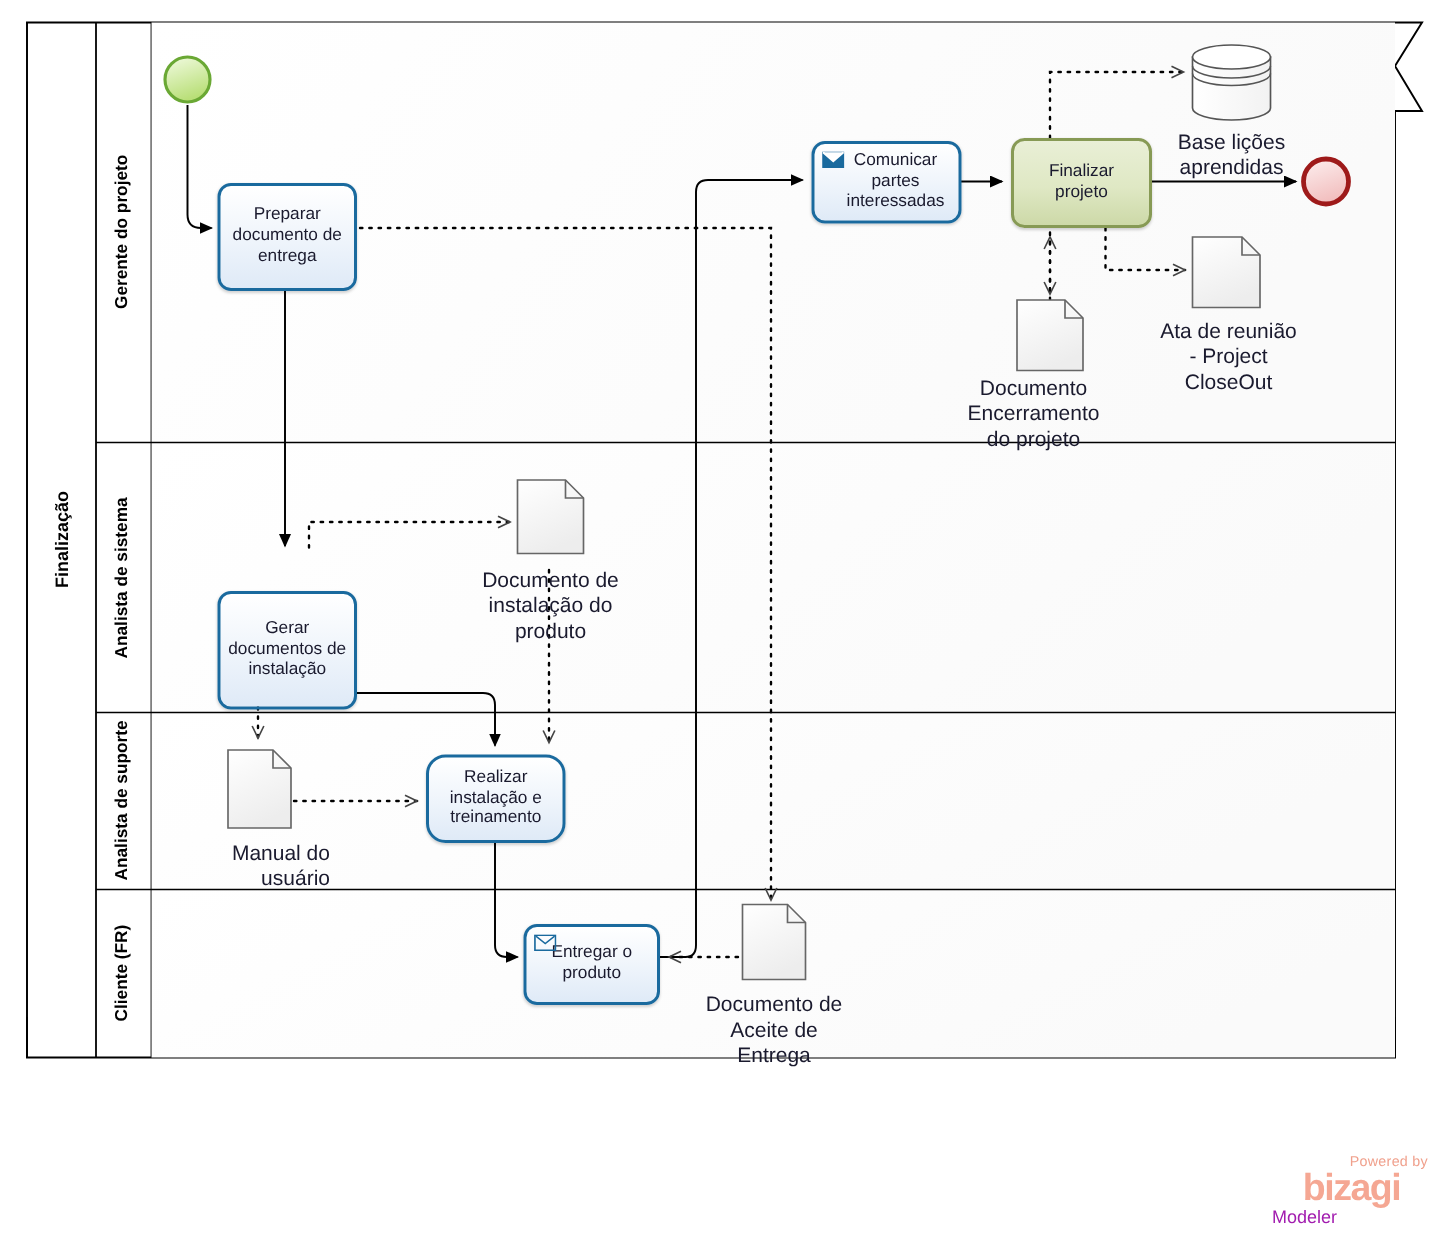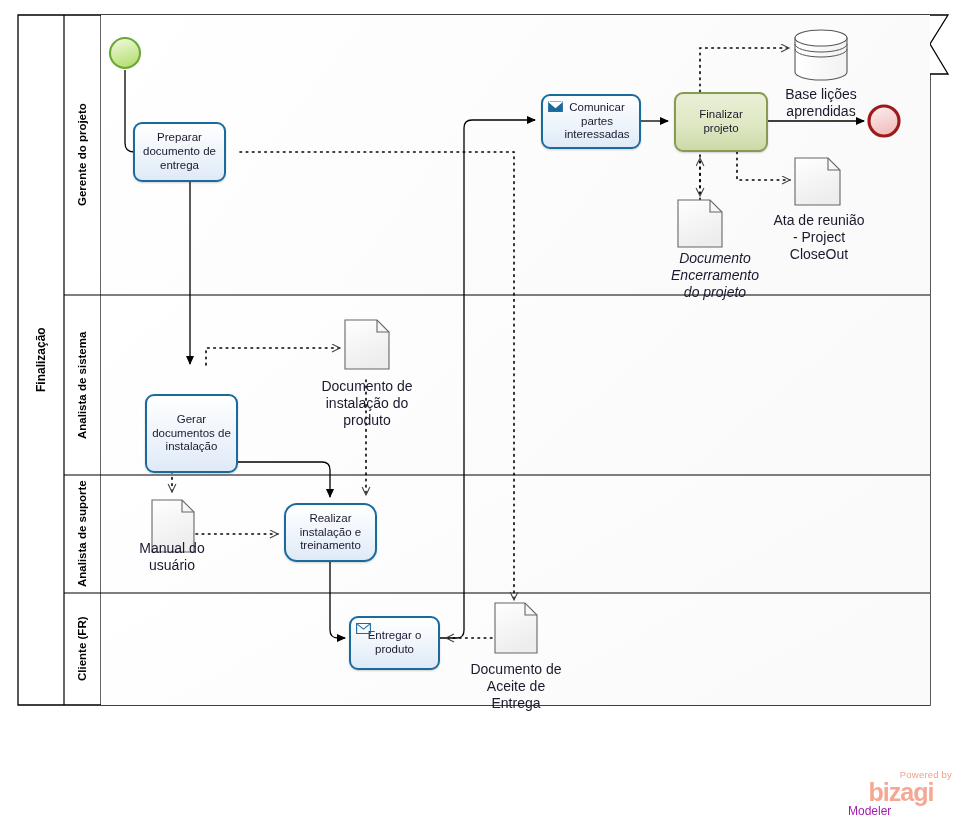--- a/index.html
+++ b/index.html
@@ -252,21 +252,21 @@
   </svg>
 
   <div class="pool-title" style="left:18px; top:15px; width:46px; height:690px;">Finalização</div>
 
   <div class="lane-title" style="left:64px; top:15px; width:37px; height:280px;">Gerente do projeto</div>
   <div class="lane-title" style="left:64px; top:295px; width:37px; height:180px;">Analista de sistema</div>
   <div class="lane-title" style="left:64px; top:475px; width:37px; height:118px;">Analista de
 suporte</div>
   <div class="lane-title" style="left:64px; top:593px; width:37px; height:112px;">Cliente (FR)</div>
 
-  <div class="task" style="left:133px; top:122px; width:93px; height:60px;">Preparar
+  <div class="task" style="left:145px; top:122px; width:93px; height:72px;">Preparar
 documento de
 entrega</div>
 
   <div class="task green" style="left:674px; top:92px; width:94px; height:60px;">Finalizar
 projeto</div>
 
   <div class="task" style="left:541px; top:94px; width:100px; height:55px; padding-left:14px;">
     <svg class="env" viewBox="0 0 16 12">
       <rect x="0.5" y="0.5" width="15" height="11" fill="#1a6a9e" stroke="#1a6a9e"></rect>
       <path d="M0.5,0.5 L8,7 L15.5,0.5" fill="#ffffff" stroke="#ffffff" stroke-width="1.4"></path>
@@ -293,29 +293,29 @@
 produto</span>
   </div>
 
   <div class="doc-label" style="left:766px; top:86px; width:110px;">Base lições
 aprendidas</div>
 
   <div class="doc-label" style="left:762px; top:212px; width:114px;">Ata de reunião
 - Project
 CloseOut</div>
 
-  <div class="doc-label" style="left:659px; top:250px; width:112px;font-style:italic;">Documento
+  <div class="doc-label" style="left:633px; top:250px; width:112px;">Documento
 Encerramento
 do projeto</div>
 
   <div class="doc-label" style="left:309px; top:378px; width:116px;">Documento de
 instalação do
 produto</div>
 
-  <div class="doc-label" style="left:124px; top:540px; width:96px;">Manual do
+  <div class="doc-label" style="left:124px; top:560px; width:96px;text-align:right;">Manual do
 usuário</div>
 
   <div class="doc-label" style="left:460px; top:661px; width:112px;">Documento de
 Aceite de
 Entrega</div>
 
   <div class="bizagi">
     <div class="bz-powered">Powered by</div>
     <div class="bz-name">bizagi</div>
     <div class="bz-sub">Modeler</div>

